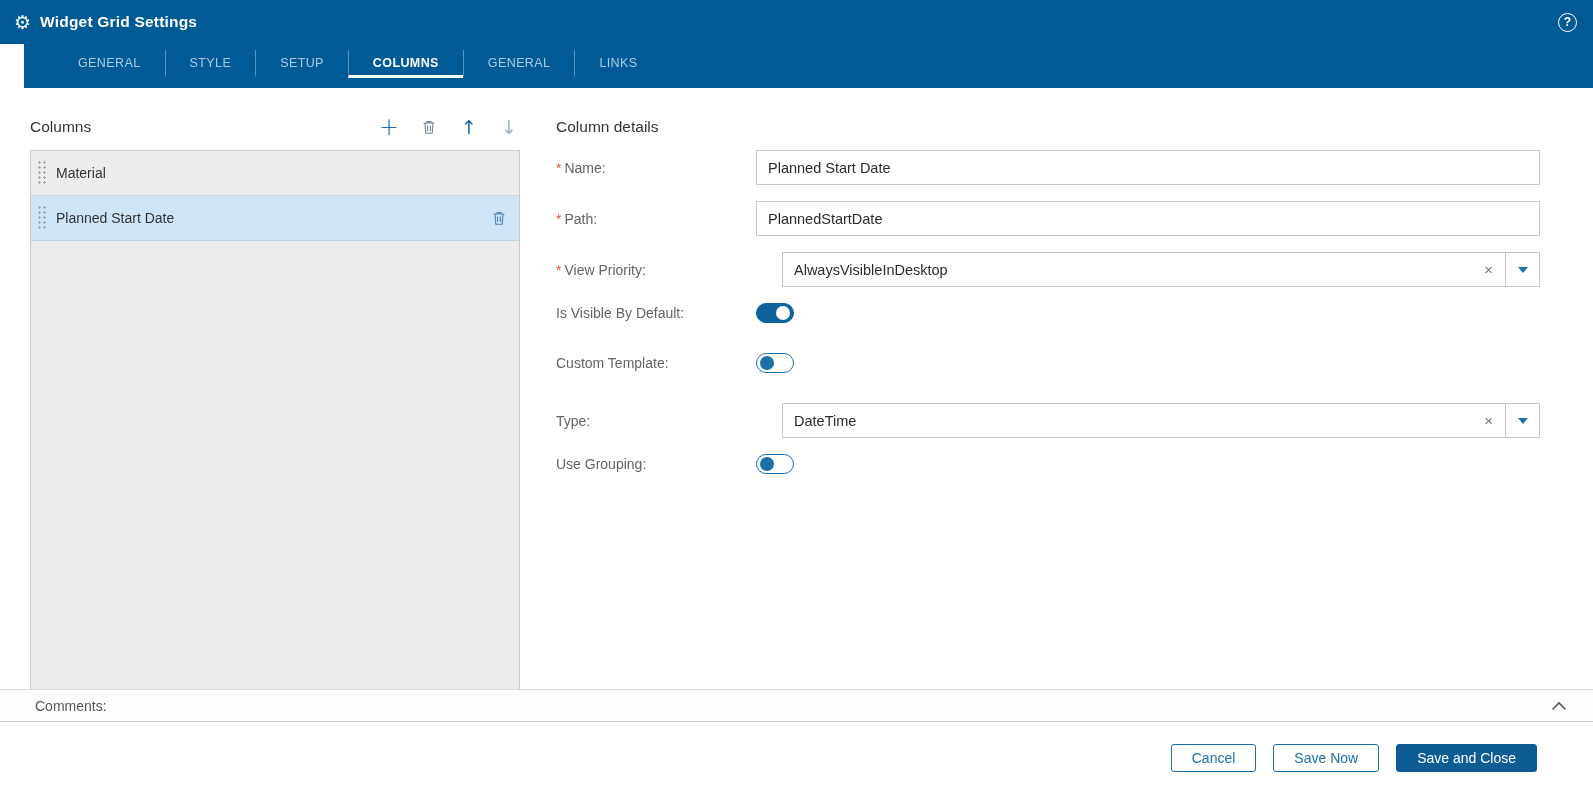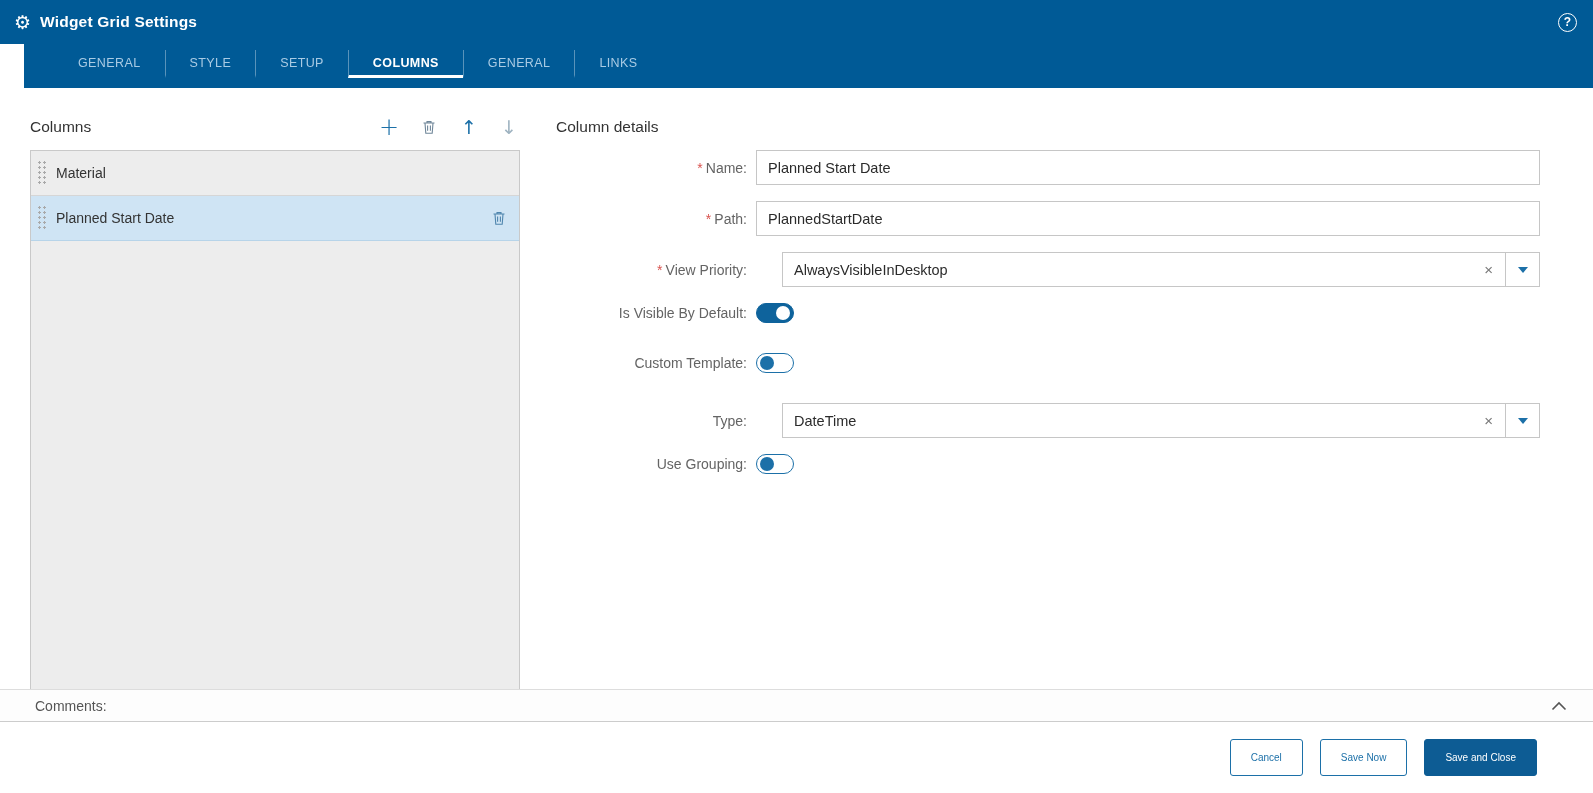--- a/index.html
+++ b/index.html
@@ -130,21 +130,20 @@
   .right-panel { flex: 1 1 auto; margin-left: 36px; min-width: 0; }
   .details-title { font-size: 15.5px; color: #333; height: 30px; margin-bottom: 8px; display: flex; align-items: center; }
 
   .form-row {
     display: flex; align-items: center;
     margin-bottom: 16px;
   }
   .form-row.toggle-row { margin-bottom: 30px; }
   .form-label {
     width: 200px; flex: 0 0 auto;
-    text-align: right;
     padding-right: 9px;
     font-size: 14px; color: #646464;
     white-space: nowrap;
   }
   .req { color: var(--required, #d9534f); margin-right: 3px; font-size: 14px; }
 
   .text-input {
     flex: 1 1 auto;
     height: 35px;
     border: 1px solid #c6c6c6;
@@ -232,24 +231,24 @@
   
   .footer {
     flex: 0 0 auto;
     height: 71px;
     background: #fff;
     display: flex; align-items: center; justify-content: flex-end;
     gap: 17px;
     padding-right: 56px;
   }
   .btn {
-    height: 37px;
+    height: 28px;
     padding: 0 20px;
     border-radius: 3px;
-    font-size: 10px;
+    font-size: 14px;
     font-family: "Liberation Sans", sans-serif;
     cursor: pointer;
   }
   .btn-secondary {
     background: #fff;
     border: 1px solid var(--accent, #1c70a8);
     color: var(--accent, #1c70a8);
   }
   .btn-primary {
     background: var(--primary-btn-bg, #0d5c94);

